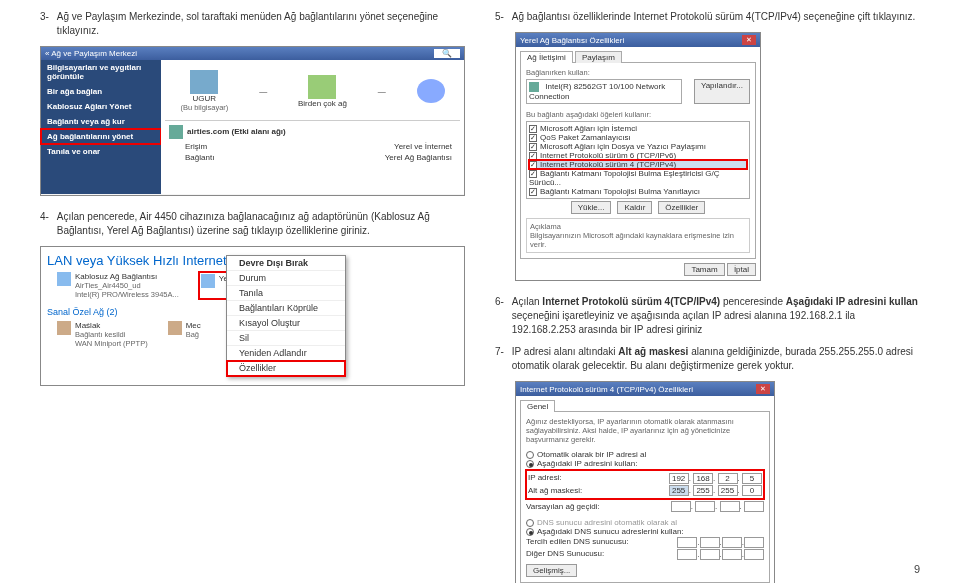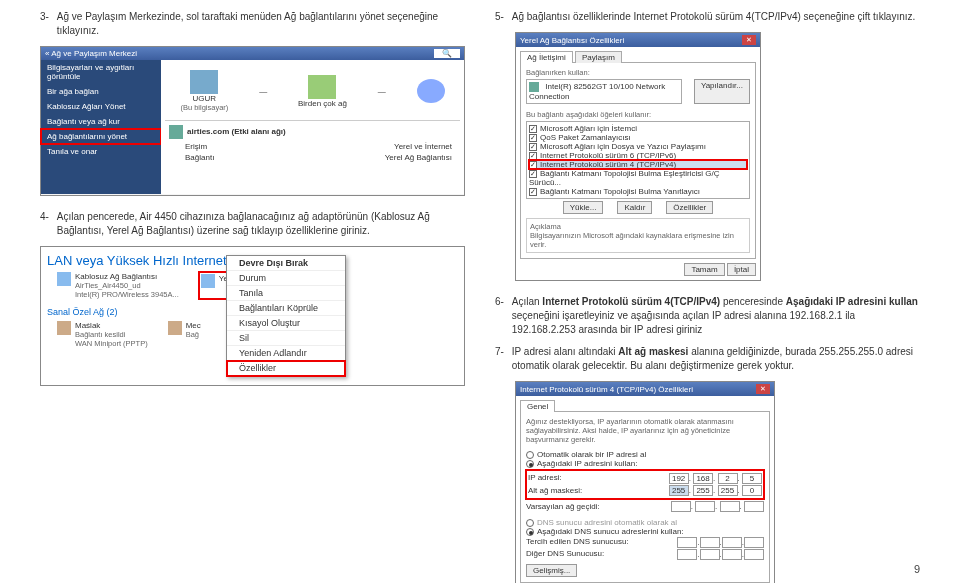--- a/index.html
+++ b/index.html
@@ -14,21 +14,21 @@
     padding: 10px 40px;
   }
   .cols { display: flex; gap: 30px; }
   .col { flex: 1; }
   .step { margin-bottom: 8px; line-height: 1.4; }
   .step .num { display: inline-block; width: 14px; vertical-align: top; }
   .step .txt { display: inline-block; width: calc(100% - 18px); }
   .win { border: 1px solid #888; background: #f5f5f5; font-size: 8px; margin: 6px 0 14px 0; }
   .titlebar { background: linear-gradient(#5a7fc0,#3c5e9e); color: #fff; padding: 2px 4px; display: flex; justify-content: space-between; align-items: center; }
   .titlebar .close { background:#c44; width:14px; height:10px; text-align:center; line-height:10px; font-size:7px; }
-  .sidebar { background:#2a4a7a; color:#fff; width:120px; }
+  .sidebar { background:#2a4a7a; color:#fff; width:120px;font-weight:bold; }
   .sidebar div { padding:3px 6px; }
   .mainpane { background:#fff; flex:1; padding:4px; }
   .hl-red { outline:2px solid #e00; outline-offset:-1px; }
   .row { display:flex; }
   .btn { border:1px solid #999; background:#eee; padding:1px 6px; display:inline-block; font-size:8px; }
   .tab { border:1px solid #aaa; border-bottom:none; background:#fff; padding:1px 6px; display:inline-block; font-size:8px; }
   .listbox { border:1px solid #aaa; background:#fff; padding:2px; }
   .checkbox { display:inline-block; width:8px; height:8px; border:1px solid #666; background:#fff; margin-right:3px; vertical-align:middle; }
   .checked::after { content:"✓"; font-size:7px; position:relative; top:-2px; left:0; }
   .radio { display:inline-block; width:8px; height:8px; border:1px solid #666; border-radius:50%; background:#fff; margin-right:3px; vertical-align:middle; }
@@ -178,21 +178,21 @@
           <div class="small">Bu bağlantı aşağıdaki öğeleri kullanır:</div>
           <div class="listbox" style="margin:2px 0;">
             <div><span class="checkbox checked"></span><span>Microsoft Ağları için İstemci</span></div>
             <div><span class="checkbox checked"></span><span>QoS Paket Zamanlayıcısı</span></div>
             <div><span class="checkbox checked"></span><span>Microsoft Ağları için Dosya ve Yazıcı Paylaşımı</span></div>
             <div><span class="checkbox checked"></span><span>Internet Protokolü sürüm 6 (TCP/IPv6)</span></div>
             <div class="hl-red" style="background:#cde;"><span class="checkbox checked"></span><span>Internet Protokolü sürüm 4 (TCP/IPv4)</span></div>
             <div><span class="checkbox checked"></span><span>Bağlantı Katmanı Topolojisi Bulma Eşleştiricisi G/Ç Sürücü...</span></div>
             <div><span class="checkbox checked"></span><span>Bağlantı Katmanı Topolojisi Bulma Yanıtlayıcı</span></div>
           </div>
-          <div class="row" style="gap:14px;justify-content:center;">
+          <div class="row" style="gap:6px;justify-content:center;">
             <span class="btn">Yükle...</span>
             <span class="btn">Kaldır</span>
             <span class="btn">Özellikler</span>
           </div>
           <div style="border:1px solid #ccc;padding:3px;margin-top:4px;">
             <div class="small">Açıklama</div>
             <div class="small">Bilgisayarınızın Microsoft ağındaki kaynaklara erişmesine izin verir.</div>
           </div>
         </div>
         <div style="text-align:right;margin-top:4px;">

